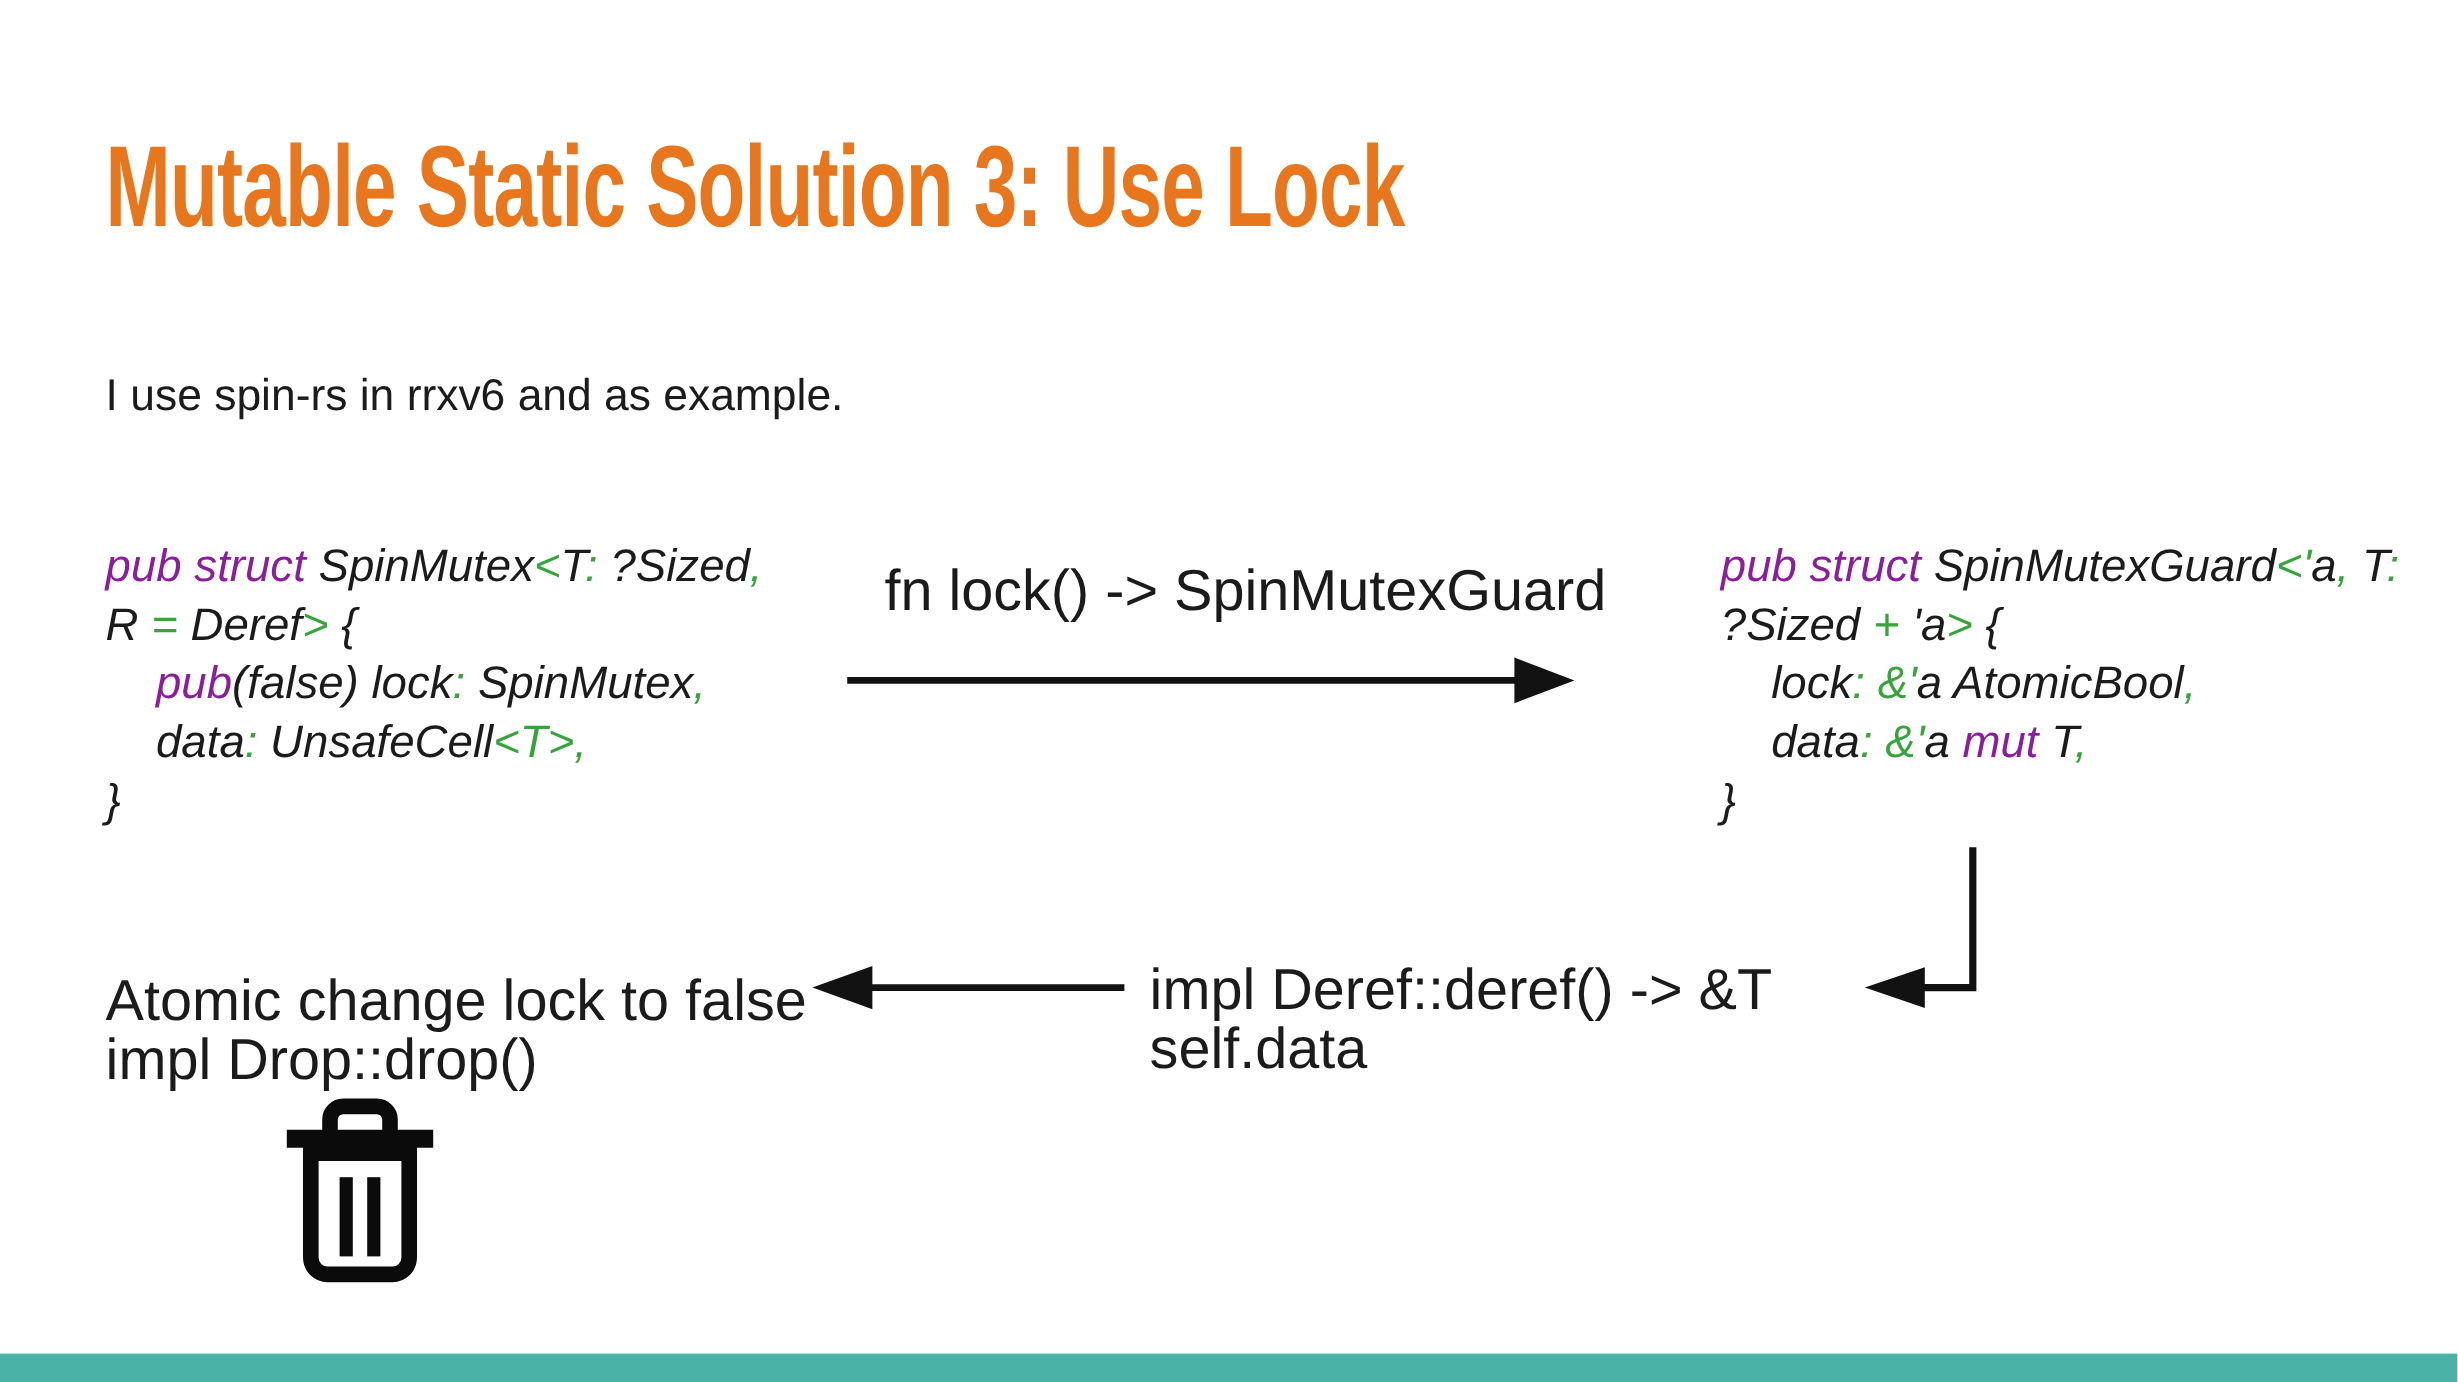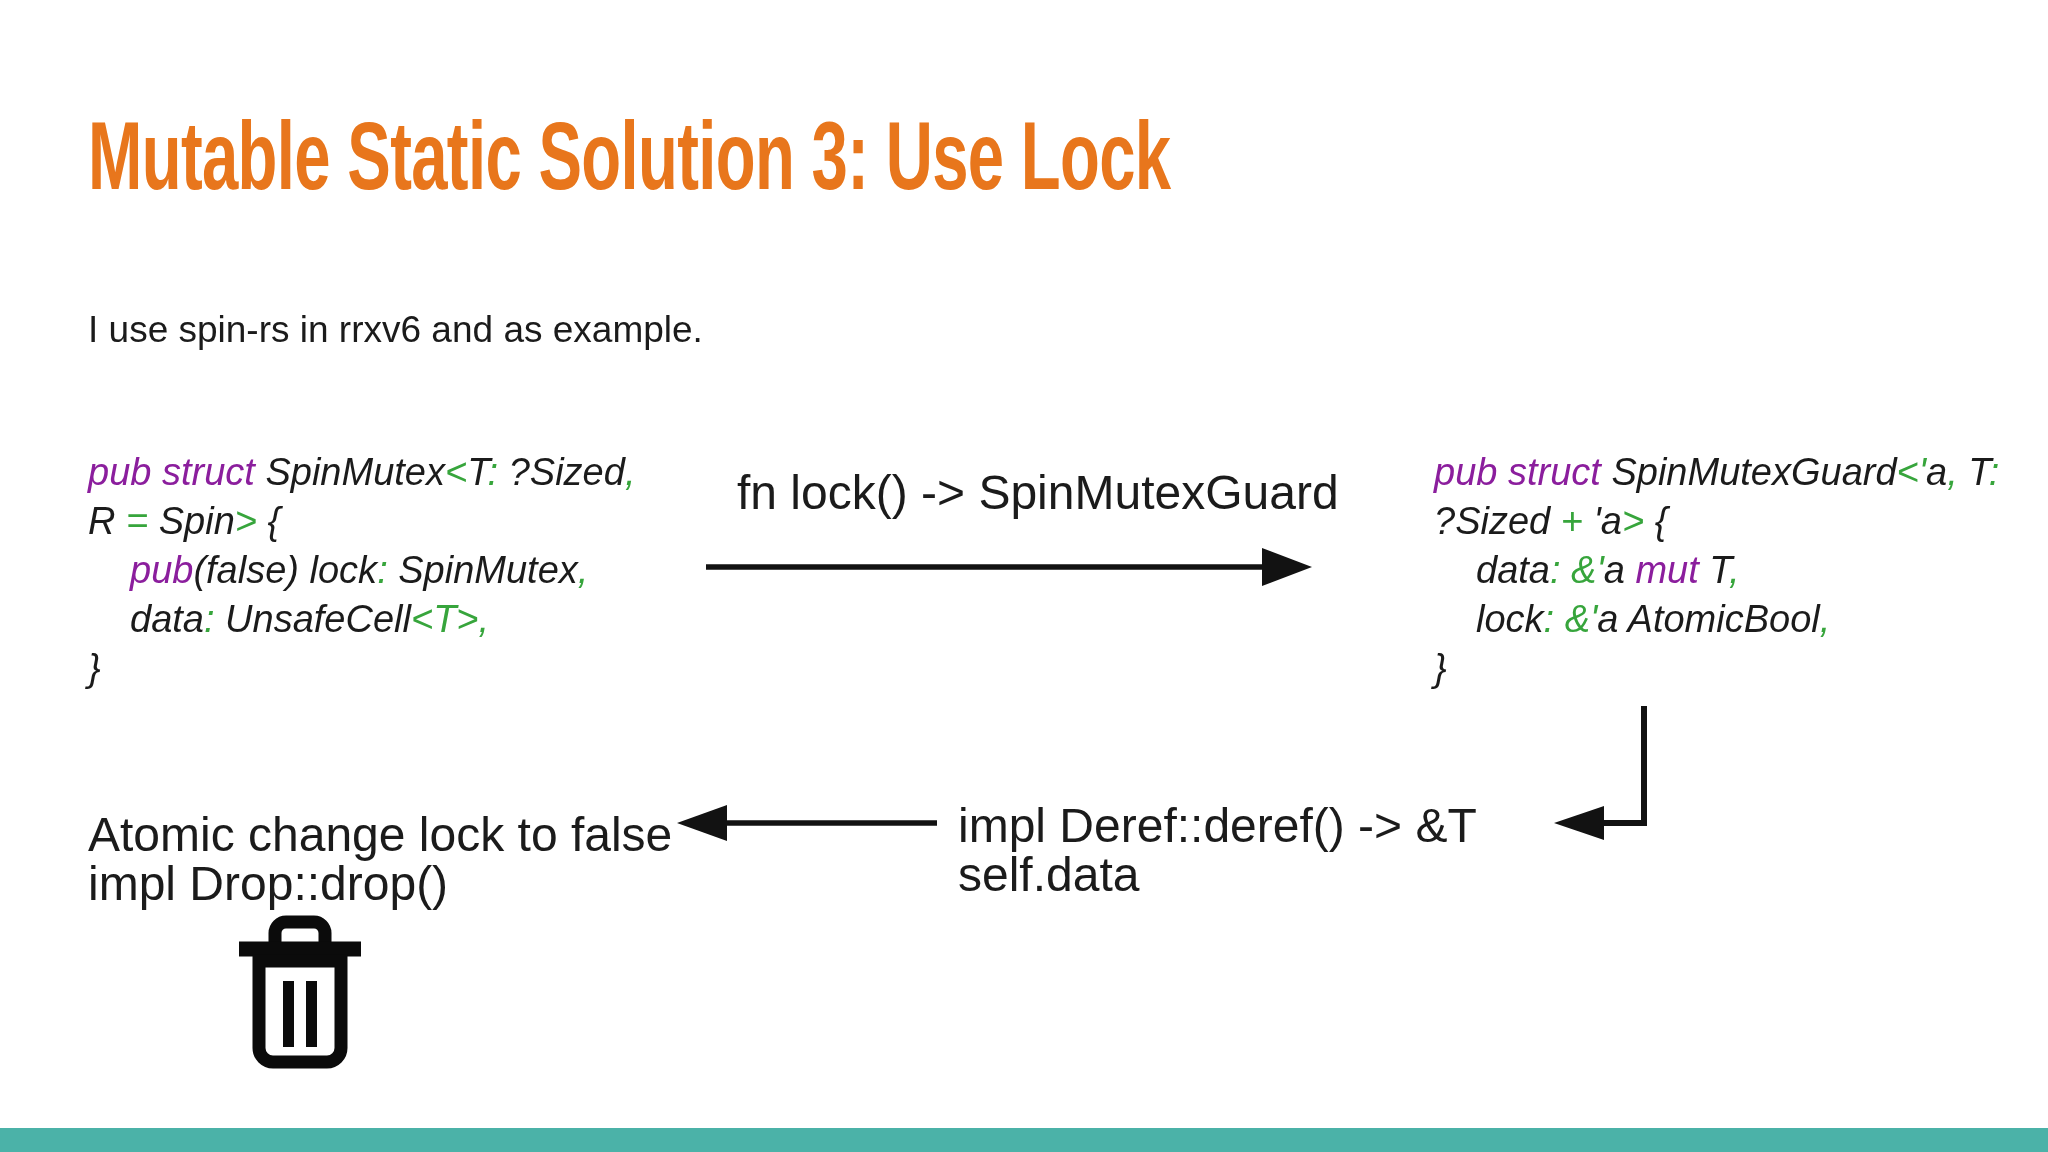--- a/index.html
+++ b/index.html
@@ -55,35 +55,35 @@
 <body>
 
 <div class="slide">
 
   <h1 class="title">Mutable Static Solution 3: Use Lock</h1>
 
   <div class="subtitle">I use spin-rs in rrxv6 and as example.</div>
 
   <div class="code code-left">
       <div class="code-line"><span class="tok-purple">pub struct </span><span class="tok-plain">SpinMutex</span><span class="tok-green">&lt;</span><span class="tok-plain">T</span><span class="tok-green">:</span><span class="tok-plain"> ?Sized</span><span class="tok-green">,</span></div>
-      <div class="code-line"><span class="tok-plain">R </span><span class="tok-green">=</span><span class="tok-plain"> Spin</span><span class="tok-green">&gt;</span><span class="tok-plain"> {</span></div>
+      <div class="code-line"><span class="tok-plain">R </span><span class="tok-green">=</span><span class="tok-plain"> Deref</span><span class="tok-green">&gt;</span><span class="tok-plain"> {</span></div>
       <div class="code-line indent"><span class="tok-purple">pub</span><span class="tok-plain">(false) lock</span><span class="tok-green">:</span><span class="tok-plain"> SpinMutex</span><span class="tok-green">,</span></div>
       <div class="code-line indent"><span class="tok-plain">data</span><span class="tok-green">:</span><span class="tok-plain"> UnsafeCell</span><span class="tok-green">&lt;T&gt;,</span></div>
       <div class="code-line"><span class="tok-plain">}</span></div>
     </div>
 
   <div class="annotation annot-lock">
     <div>fn lock() -&gt; SpinMutexGuard</div>
   </div>
 
   <div class="code code-right">
       <div class="code-line"><span class="tok-purple">pub struct </span><span class="tok-plain">SpinMutexGuard</span><span class="tok-green">&lt;'</span><span class="tok-plain">a</span><span class="tok-green">,</span><span class="tok-plain"> T</span><span class="tok-green">:</span></div>
       <div class="code-line"><span class="tok-plain">?Sized </span><span class="tok-green">+</span><span class="tok-plain"> 'a</span><span class="tok-green">&gt;</span><span class="tok-plain"> {</span></div>
+      <div class="code-line indent"><span class="tok-plain">lock</span><span class="tok-green">: &amp;'</span><span class="tok-plain">a AtomicBool</span><span class="tok-green">,</span></div>
       <div class="code-line indent"><span class="tok-plain">data</span><span class="tok-green">: &amp;'</span><span class="tok-plain">a </span><span class="tok-purple">mut</span><span class="tok-plain"> T</span><span class="tok-green">,</span></div>
-      <div class="code-line indent"><span class="tok-plain">lock</span><span class="tok-green">: &amp;'</span><span class="tok-plain">a AtomicBool</span><span class="tok-green">,</span></div>
       <div class="code-line"><span class="tok-plain">}</span></div>
     </div>
 
   <div class="annotation annot-drop">
     <div>Atomic change lock to false</div>
     <div>impl Drop::drop()</div>
   </div>
 
   <div class="annotation annot-deref">
     <div>impl Deref::deref() -&gt; &amp;T</div>

